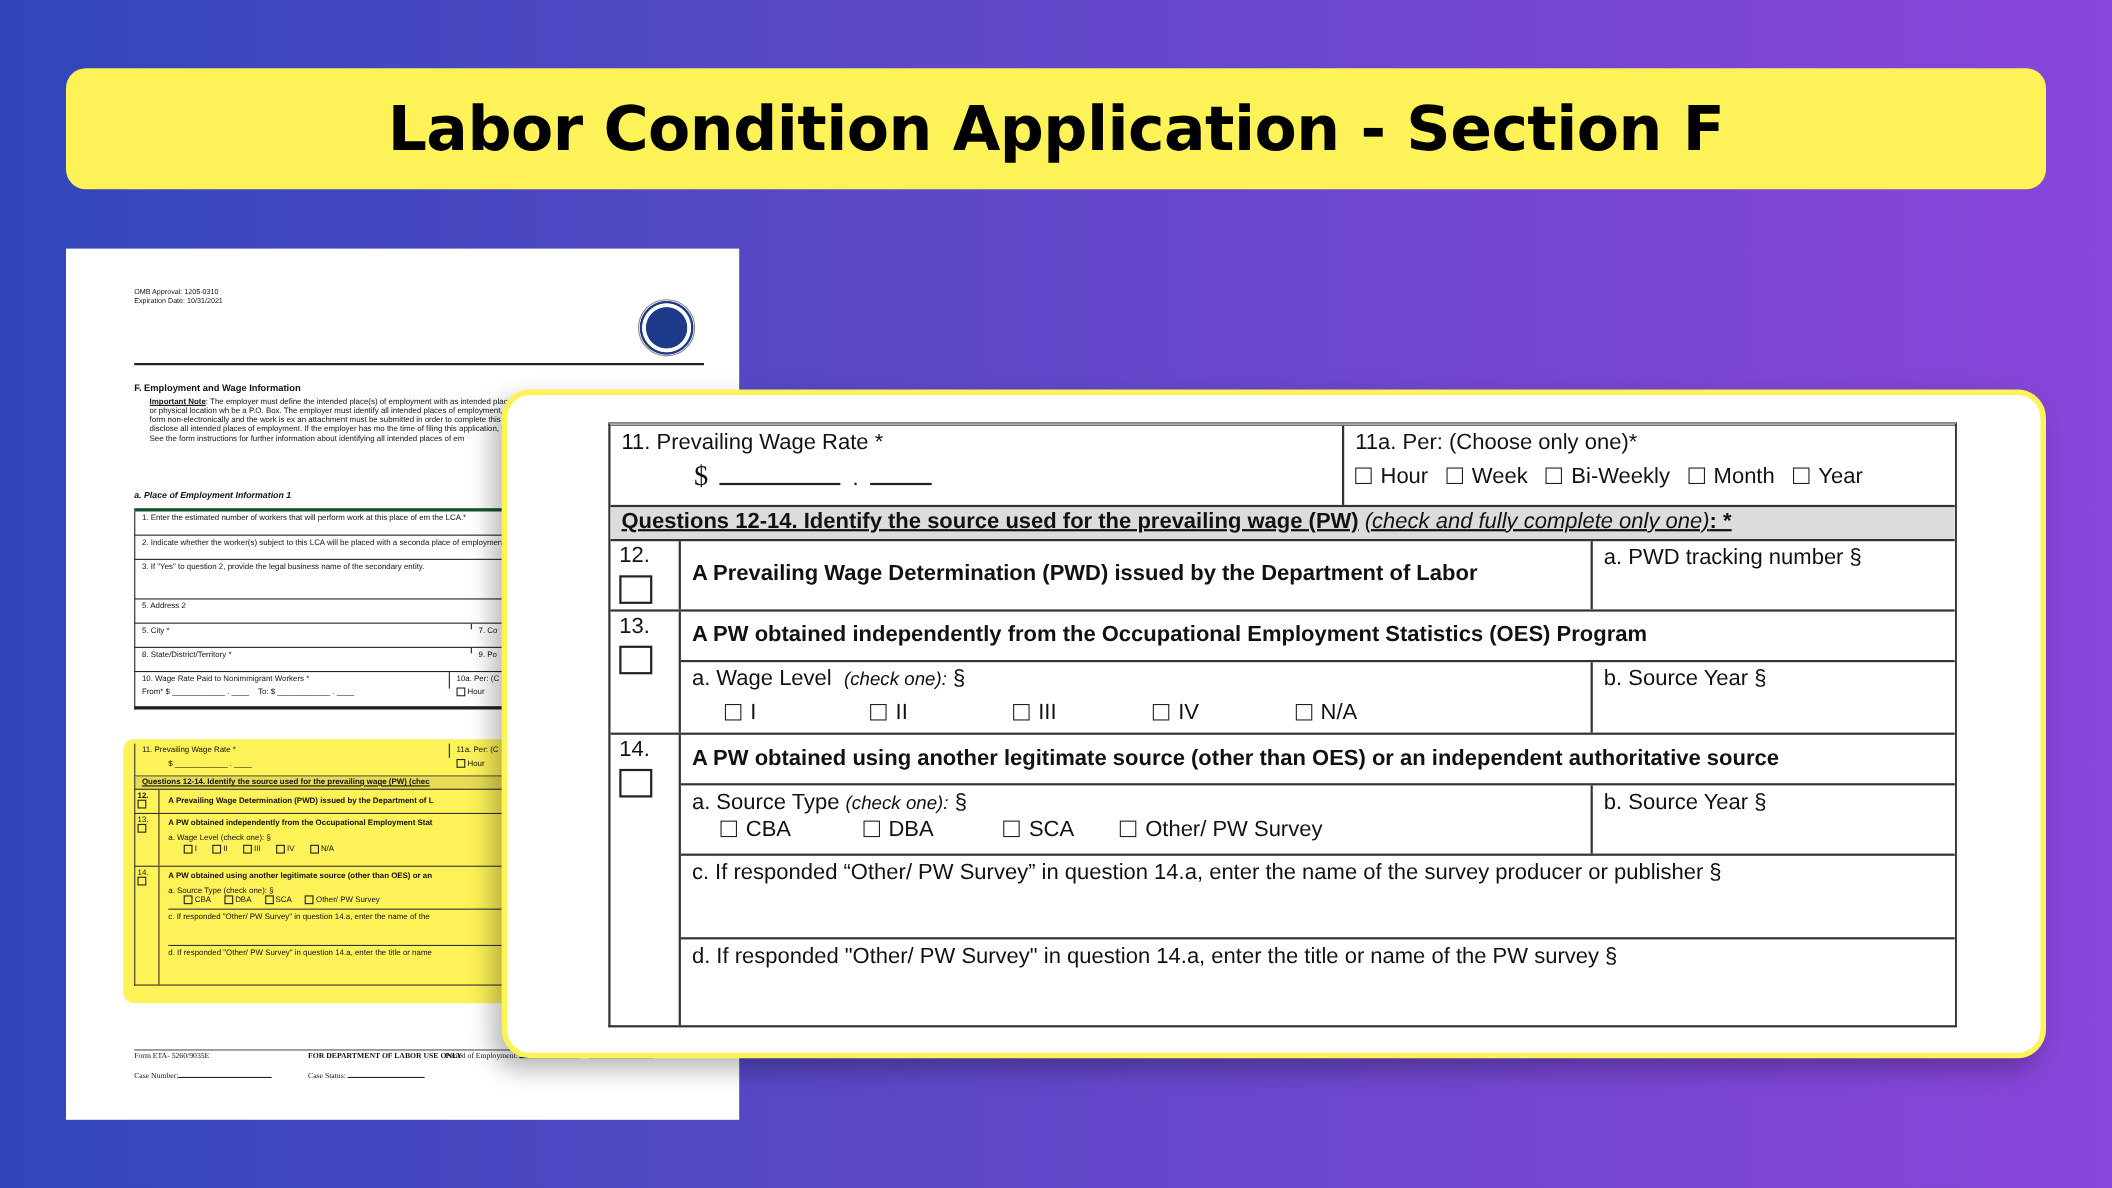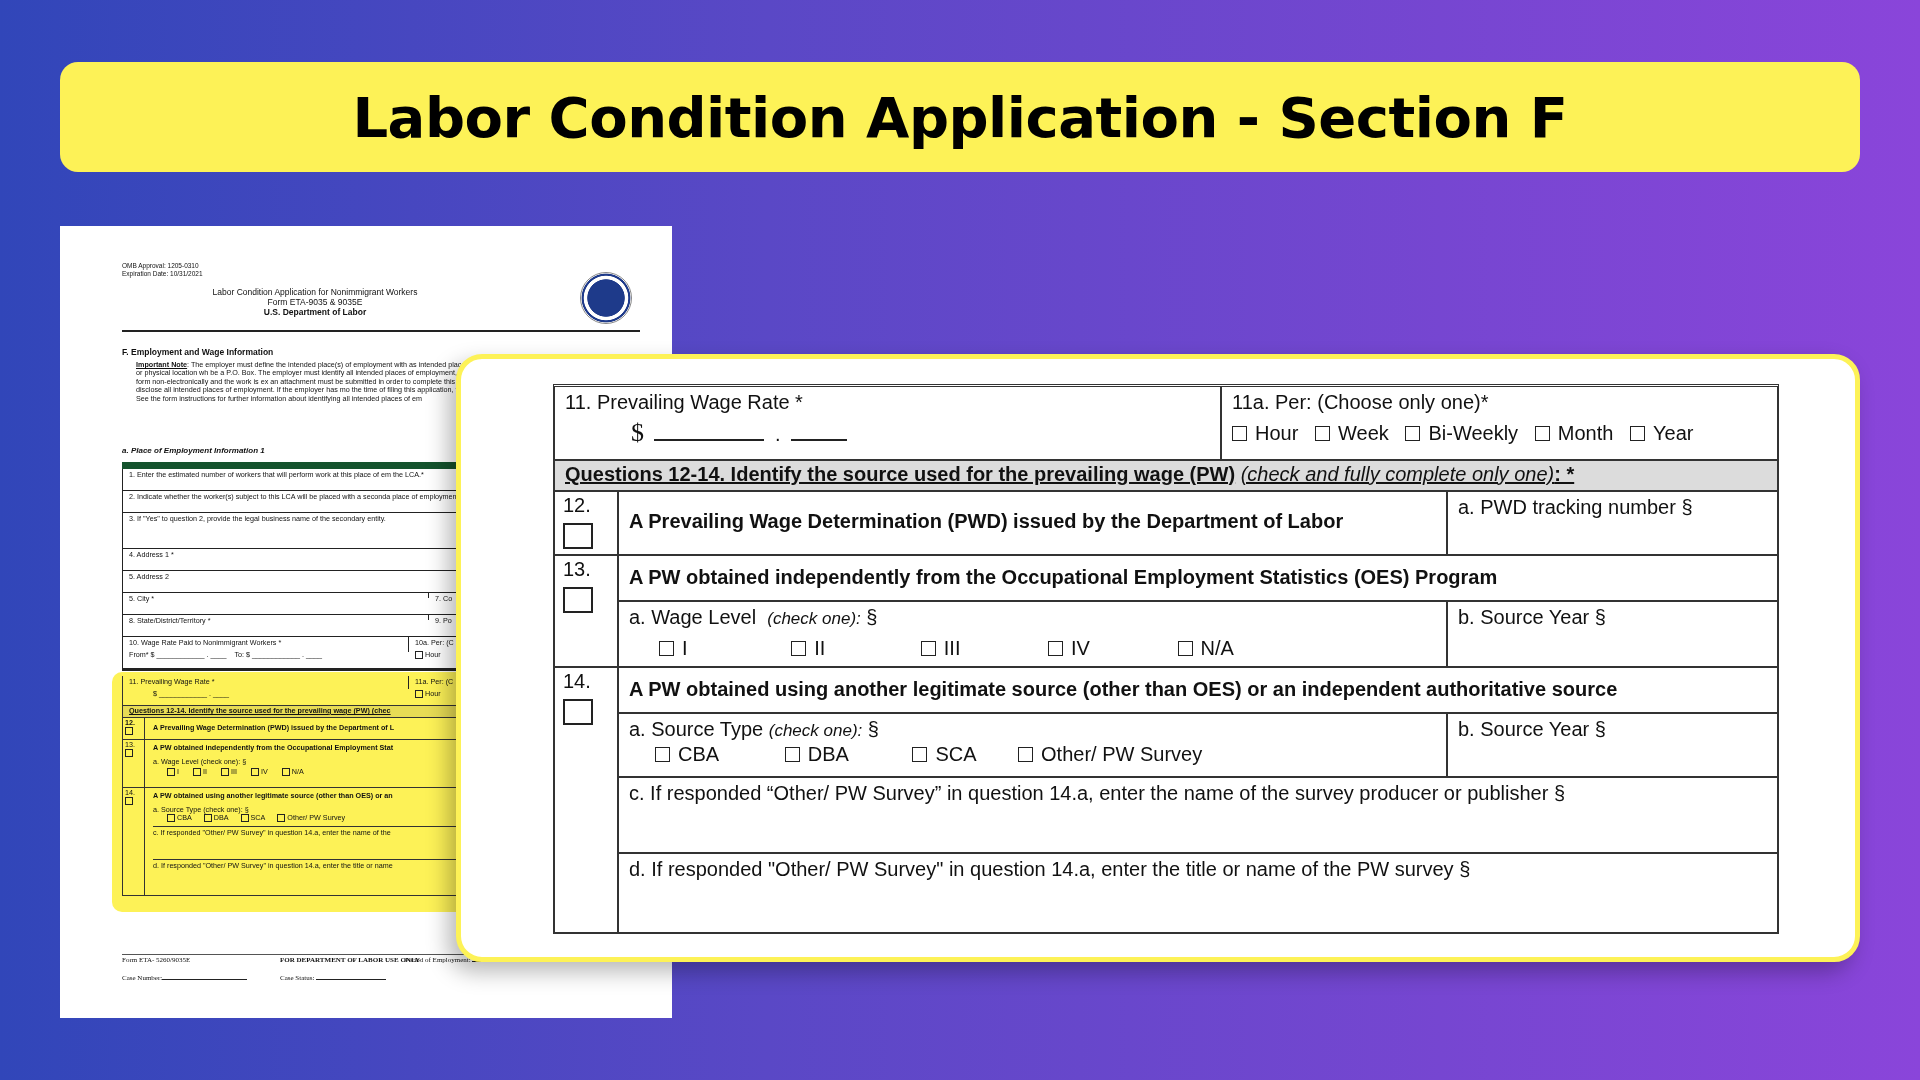--- a/index.html
+++ b/index.html
@@ -32,21 +32,21 @@
     .doc .seal {
       position: absolute; left: 520px; top: 46px; width: 52px; height: 52px; border-radius: 50%;
       background: radial-gradient(circle, #1e3a8a 0 52%, #fff 54% 62%, #1e3a8a 64% 68%, #fff 70%);
       border: 1px solid #888;
     }
     .doc .rule { position: absolute; left: 62px; top: 104px; width: 518px; height: 2px; background: #222; }
     .doc .sechead { position: absolute; left: 62px; top: 121px; font-size: 8.5px; font-weight: bold; }
     .doc .note { position: absolute; left: 76px; top: 135px; width: 500px; font-size: 7.2px; line-height: 8.4px; }
     .doc .note u { text-decoration: underline; }
     .doc .place { position: absolute; left: 62px; top: 220px; font-size: 8px; font-weight: bold; font-style: italic; }
-    .doc .tbl { position: absolute; left: 62px; top: 236px; width: 540px; border-top: 7px solid #14532d; }
+    .doc .tbl { position: absolute; left: 62px; top: 236px; width: 540px; border-top: 3px solid #14532d; }
     .doc .r { position: relative; border-bottom: 1px solid #222; border-left: 1px solid #222; font-size: 7.2px; line-height: 8px; padding: 2px 6px; }
     .doc .r .split { position: absolute; top: 0; bottom: 16px; border-left: 1px solid #222; padding: 2px 6px; }
     .doc .hl {
       position: absolute; left: 52px; top: 446px; width: 520px; height: 240px;
       background: #fdf257; border-radius: 10px;
     }
     .doc .hl-inner { position: absolute; left: 62px; top: 450px; width: 540px; font-size: 7.2px; line-height: 8.4px; }
     .doc .hl-inner .r { border-color: #333; }
     .doc .qhead { background: #e7dc55; font-weight: bold; text-decoration: underline; }
     .doc .num { position: absolute; left: 0; top: 0; bottom: 0; width: 22px; border-right: 1px solid #333; padding: 1px 2px; }
@@ -84,38 +84,32 @@
 
 <div class="banner">
   <h1>Labor Condition Application - Section F</h1>
 </div>
 
 <div class="doc">
   <div class="omb">
     <div>OMB Approval: 1205-0310</div>
     <div>Expiration Date: 10/31/2021</div>
   </div>
-  <div class="hdr">
-    <div>Labor Condition Application for Nonimmigrant Workers</div>
-    <div>Form ETA-9035 &amp; 9035E</div>
-    <div style="font-weight:bold">U.S. Department of Labor</div>
-  </div>
   <div class="seal"></div>
   <div class="rule"></div>
   <div class="sechead">F.  Employment and Wage Information</div>
   <div class="note">
     <b><u>Important Note</u></b><span>: The employer must define the intended place(s) of employment with as intended place(s) of employment listed below must be the worksite or physical location wh be a P.O. Box. The employer must identify all intended places of employment, includi 655.730(c)(5). If the employer is submitting this form non-electronically and the work is ex an attachment must be submitted in order to complete this section. An employer has the c or multiple forms to disclose all intended places of employment. If the employer has mo the time of filing this application, the employer must file as many additional LCAs as are n See the form instructions for further information about identifying all intended places of em</span>
   </div>
   <div class="place">a. Place of Employment Information 1</div>
 
   <div class="tbl">
     <div class="r" style="height:22px">1.  Enter the estimated number of workers that will perform work at this place of em the LCA.*</div>
     <div class="r" style="height:22px">2.  Indicate whether the worker(s) subject to this LCA will be placed with a seconda place of employment. *</div>
     <div class="r" style="height:36px">3.  If "Yes" to question 2, provide the legal business name of the secondary entity.</div>
-    <div class="r" style="height:22px">4.  Address 1 *</div>
     <div class="r" style="height:22px">5.  Address 2</div>
     <div class="r" style="height:22px">
       <span>5.  City *</span>
       <span class="split" style="left:305px">7.  Co</span>
     </div>
     <div class="r" style="height:22px">
       <span>8.  State/District/Territory *</span>
       <span class="split" style="left:305px">9.  Po</span>
     </div>
     <div class="r" style="height:34px; border-bottom:3px solid #222">

